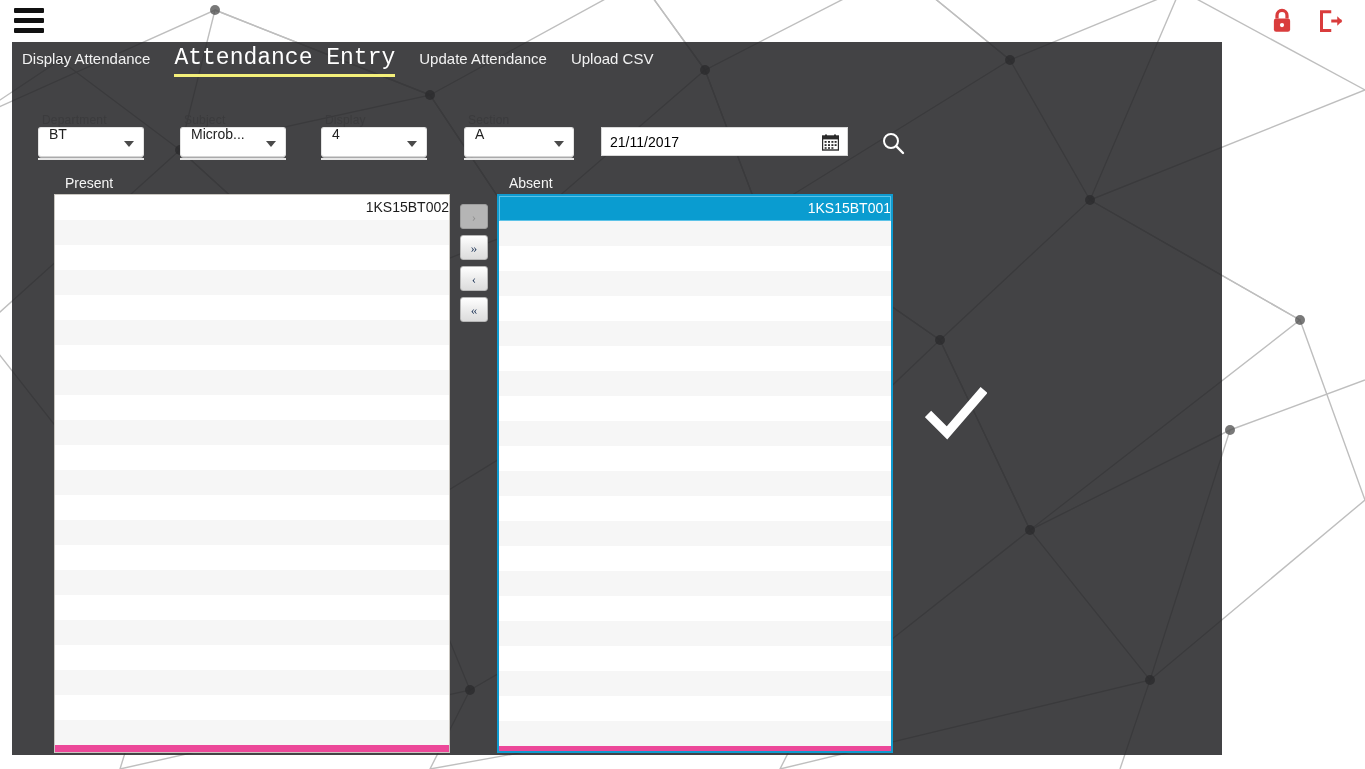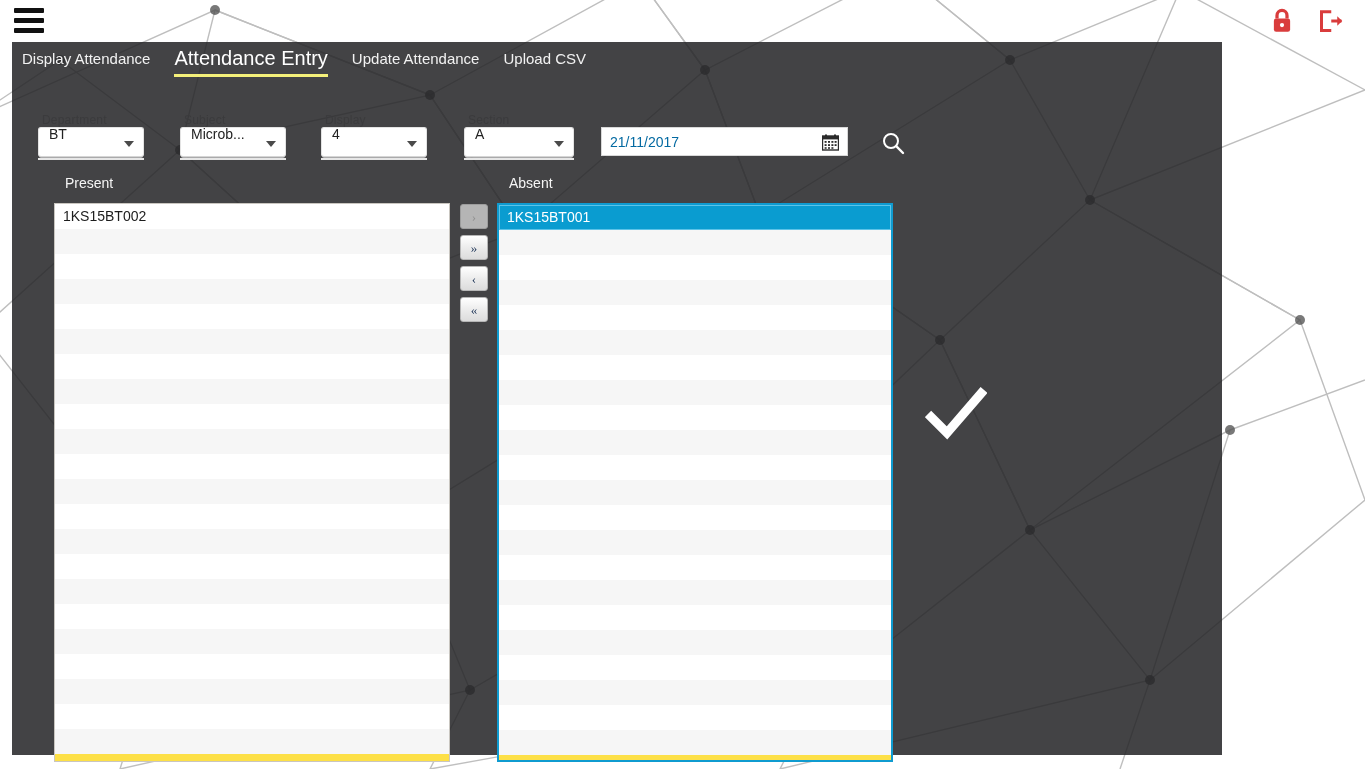--- a/index.html
+++ b/index.html
@@ -79,24 +79,25 @@
     color: #f2f2f2;
     font-size: 15px;
     padding: 0 0 5px 0;
     margin-right: 24px;
     white-space: nowrap;
     cursor: pointer;
     border-bottom: 3px solid transparent;
     line-height: 20px;
   }
   .tab.active {
-    font-size: 20px;
+    font-size: 23px;
     color: #ffffff;
     border-bottom-color: #f4f07a;
     line-height: 22px;
+    font-family: Liberation Mono, monospace;
   }
 
   
   .field {
     position: absolute;
     top: 71px;
   }
   .field-label {
     font-size: 12px;
     color: #3b3b3d;
@@ -143,21 +144,21 @@
   #f-date {
     position: absolute;
     left: 589px; top: 85px;
     width: 247px; height: 29px;
     background: #ffffff;
     border: 1px solid #d8d8d8;
     display: flex;
     align-items: center;
     padding: 0 8px;
     font-size: 14px;
-    color: #0369a1;
+    color: #000000;
     cursor: text;
   }
   #cal-icon {
     position: absolute;
     right: 8px; top: 6px;
     width: 17px; height: 17px;
     cursor: pointer;
   }
   #search-btn {
     position: absolute;
@@ -172,24 +173,25 @@
     font-size: 14px;
     color: #f5f5f5;
     top: 133px;
     margin-left: 13px;
   }
   #title-present { left: 40px; }
   #title-absent  { left: 484px; }
 
   .listbox {
     position: absolute;
-    top: 161px;
+    top: 152px;
     height: 559px;
-    background: #fde047;
+    background: #ec4899;
     overflow: hidden;
+    text-align: right;
   }
   #list-present {
     left: 42px;
     width: 396px;
     border: 1px solid #c9c6c0;
   }
   #list-absent {
     left: 485px;
     width: 396px;
     border: 2px solid #0f9bd0;

